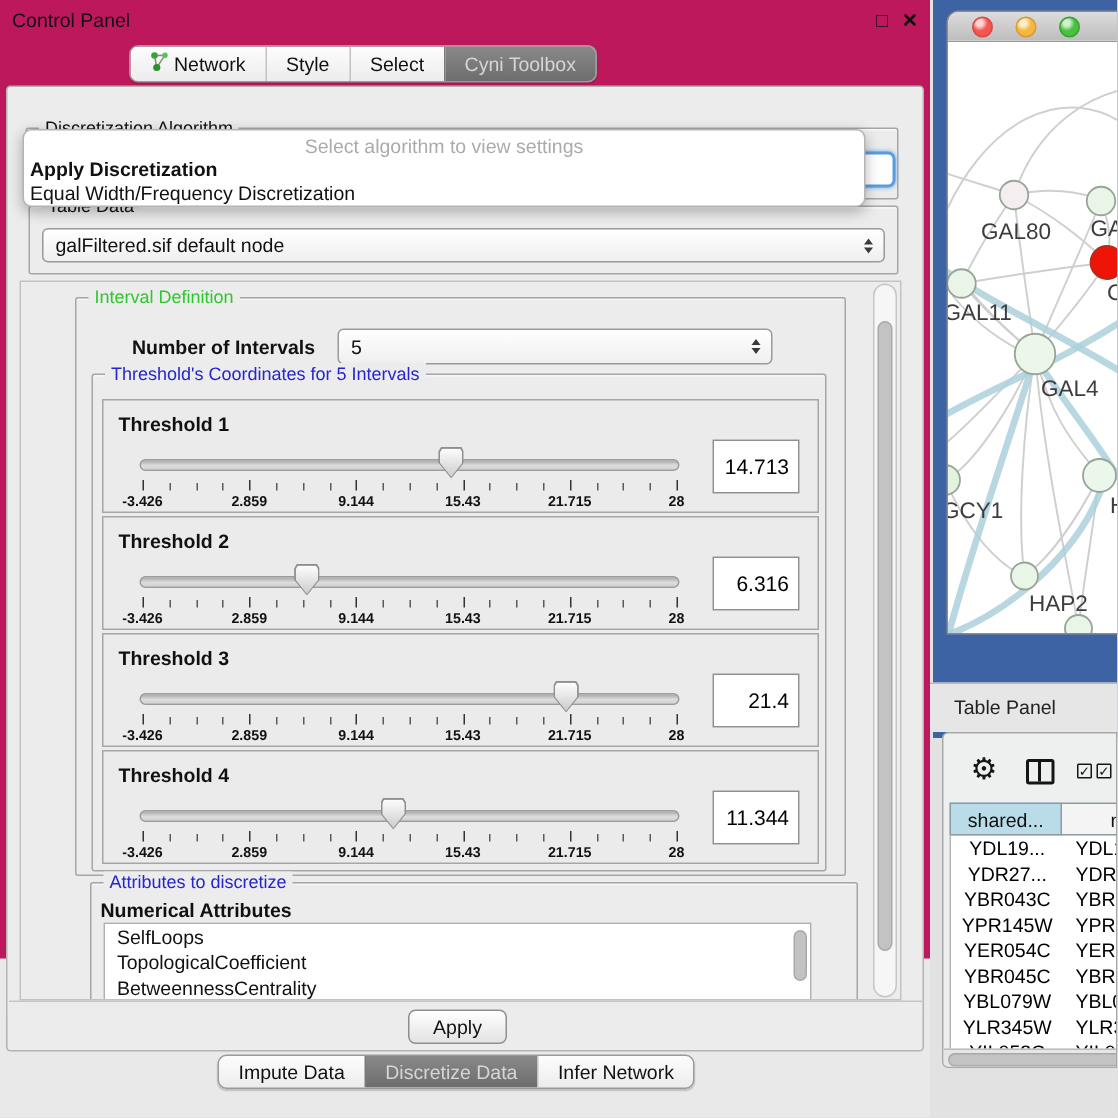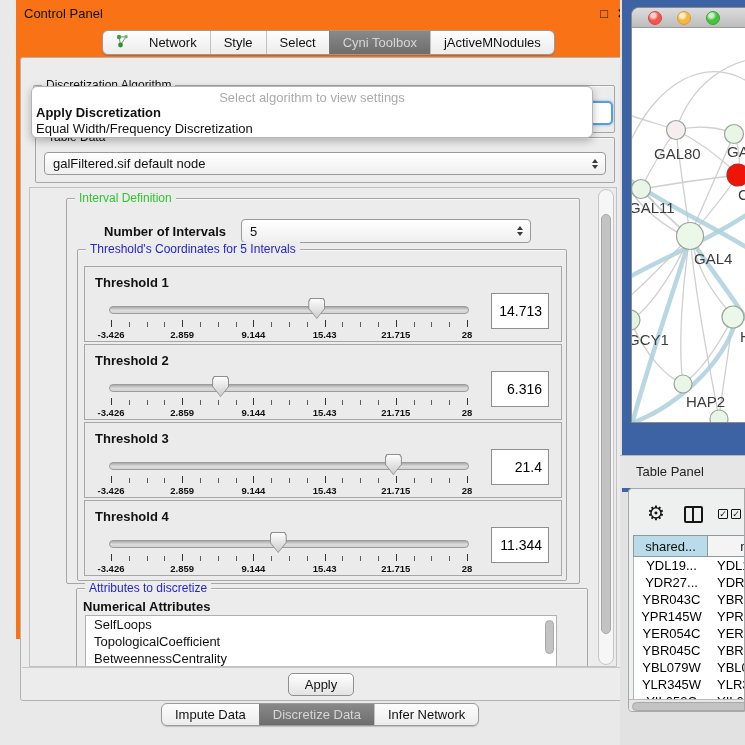--- a/index.html
+++ b/index.html
@@ -1,28 +1,28 @@
 <!DOCTYPE html>
 <html><head>
 <meta charset="utf-8">
 <style>
 *{margin:0;padding:0;box-sizing:border-box}
 body{background:#cfcfcf;font-family:"Liberation Sans",sans-serif}
 .screen{position:relative;width:745px;height:745px;background:#e9e9e9;overflow:hidden;font-family:"Liberation Sans",sans-serif}
 
 
-#cp{position:absolute;left:16px;top:0;width:620px;height:639px;background:#f97316}
+#cp{position:absolute;left:0;top:0;width:620px;height:639px;background:#be185d}
 #cp-titlebar{position:absolute;left:0;top:0;width:620px;height:27px}
 #cp-title{position:absolute;left:8px;top:6px;font-size:13px;color:#111}
 #btn-float{position:absolute;right:28px;top:6px;font-size:13px;font-weight:bold;color:#111;cursor:default}
 #btn-close{position:absolute;right:8px;top:6px;font-size:13px;font-weight:bold;color:#111;cursor:default}
 
 
 .seg{position:absolute;display:flex;height:25px;border:1px solid #9a9a9a;border-radius:6px;overflow:hidden;background:linear-gradient(#fdfdfd,#ececec);box-shadow:0 1px 1px rgba(0,0,0,.18)}
-.seg-tab{display:flex;align-items:center;gap:20px;padding:0 13px;font-size:13px;color:#111;border-left:1px solid #c2c2c2;white-space:nowrap}
+.seg-tab{display:flex;align-items:center;gap:3px;padding:0 13px;font-size:13px;color:#111;border-left:1px solid #c2c2c2;white-space:nowrap}
 .seg-tab:first-child{border-left:none}
 .seg-tab.sel{background:linear-gradient(#898989,#6d6d6d);color:#d6d6d6;border-left-color:#7a7a7a}
 #top-tabs{left:86px;top:30px}
 #bottom-tabs{left:145px;top:703px;height:23px}
 
 #outer{position:absolute;left:4px;top:57px;width:612px;height:644px;border:1px solid #b3b3b3;border-radius:3px;background:#ececec}
 
 .groupbox{position:absolute;border:1px solid #a6a6a6;border-radius:2px;box-shadow:inset 0 1px 0 rgba(255,255,255,.6)}
 .gtitle{position:absolute;top:-8px;left:8px;background:#ececec;padding:0 4px;font-size:12px;color:#111;white-space:nowrap}
 .gtitle.green{color:#2ec82e}
@@ -132,23 +132,20 @@
           <span>Network</span>
         </div>
         <div class="seg-tab">
           <span>Style</span>
         </div>
         <div class="seg-tab">
           <span>Select</span>
         </div>
         <div class="seg-tab sel">
           <span>Cyni Toolbox</span>
-        </div>
-        <div class="seg-tab">
-          <span>jActiveMNodules</span>
         </div>
       </div>
 
     <div id="outer">
 
       <div id="grp-algo" class="groupbox">
         <span class="gtitle">Discretization Algorithm</span>
       </div>
       <div id="combo-algo-frag"></div>
 

